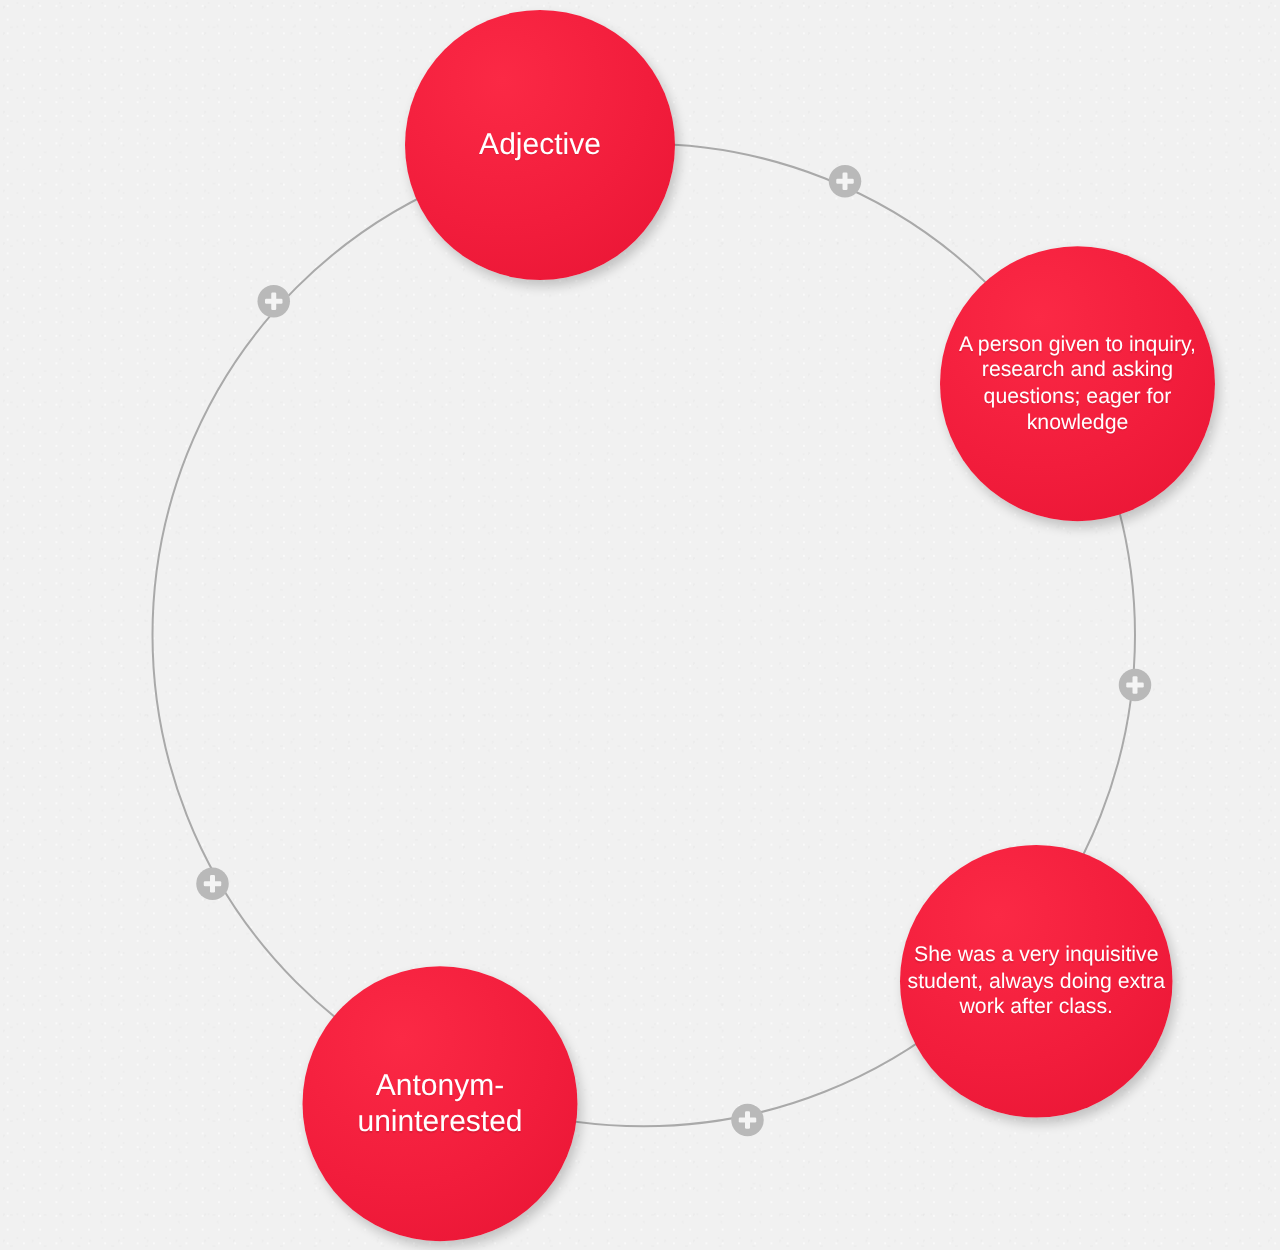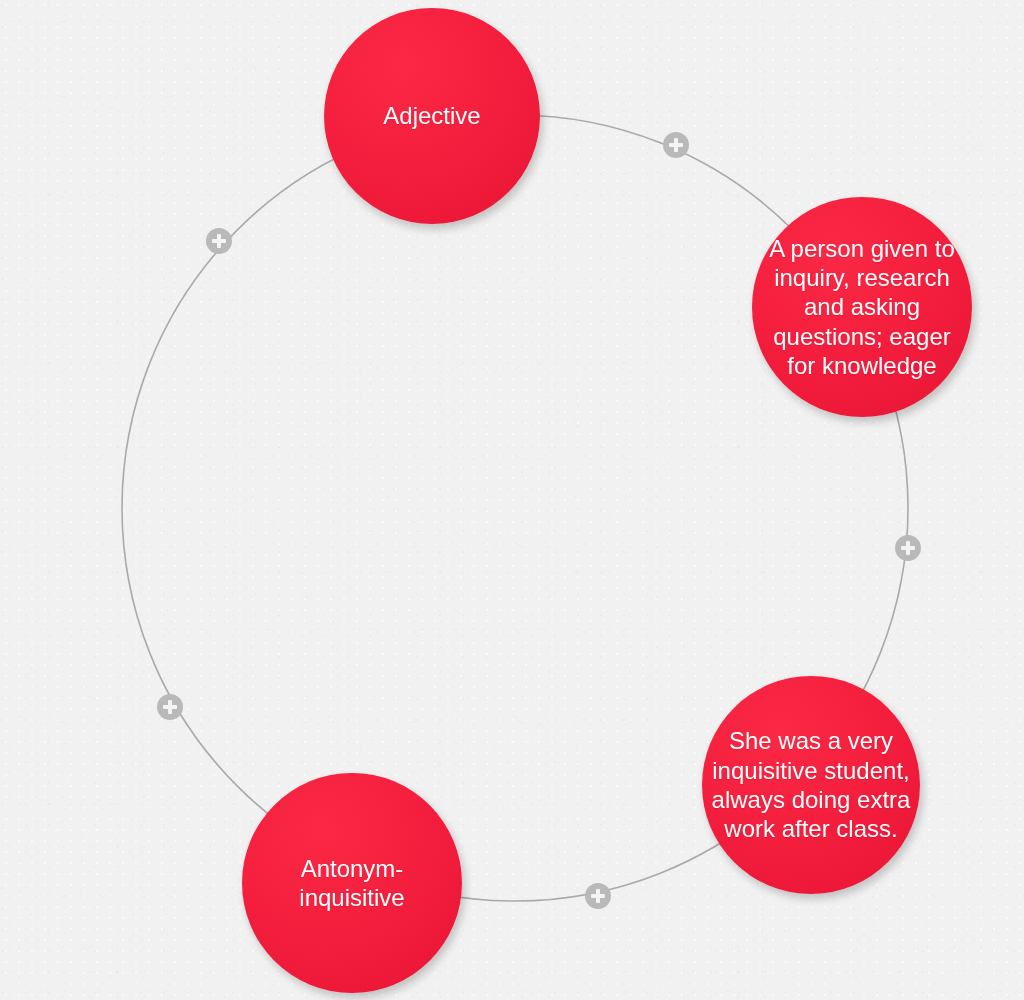--- a/index.html
+++ b/index.html
@@ -65,21 +65,21 @@
     box-shadow: 3px 5px 9px rgba(0,0,0,0.22);
     font-size: 30px;
   }
 
   .node-sat {
     background: radial-gradient(circle at 36% 26%, #fb2945 0%, #f21d3c 55%, #e81434 100%);
     box-shadow: 3px 5px 9px rgba(0,0,0,0.20);
     font-size: 24px;
   }
 
-  .node-sat.small-text { font-size: 24px; }
+  .node-sat.small-text { font-size: 17px; }
 
   
   .plus-btn {
     position: absolute;
     width: 26px;
     height: 26px;
     border-radius: 50%;
     background: #b9b9b9;
     cursor: pointer;
   }
@@ -112,27 +112,27 @@
 
 
   <div class="node node-sat" style="left:324px; top:8px; width:216px; height:216px;">
     <span class="node-label">Adjective</span>
   </div>
 
   <div class="node node-sat small-text" style="left:752px; top:197px; width:220px; height:220px;">
     <span class="node-label">A person given to inquiry, research and asking questions; eager for knowledge</span>
   </div>
 
-  <div class="node node-sat small-text" style="left:702px; top:676px; width:218px; height:218px;">
+  <div class="node node-sat small-text" style="left:720px; top:676px; width:218px; height:218px;">
     <span class="node-label">She was a very inquisitive student, always doing extra work after class.</span>
   </div>
 
   <div class="node node-sat" style="left:242px; top:773px; width:220px; height:220px;">
     <span class="node-label">Antonym-
-inquisitive</span>
+uninterested</span>
   </div>
 
 
   <div class="plus-btn" style="left:663px; top:132px;"></div>
   <div class="plus-btn" style="left:895px; top:535px;"></div>
   <div class="plus-btn" style="left:585px; top:883px;"></div>
   <div class="plus-btn" style="left:157px; top:694px;"></div>
   <div class="plus-btn" style="left:206px; top:228px;"></div>
 
 </div>

